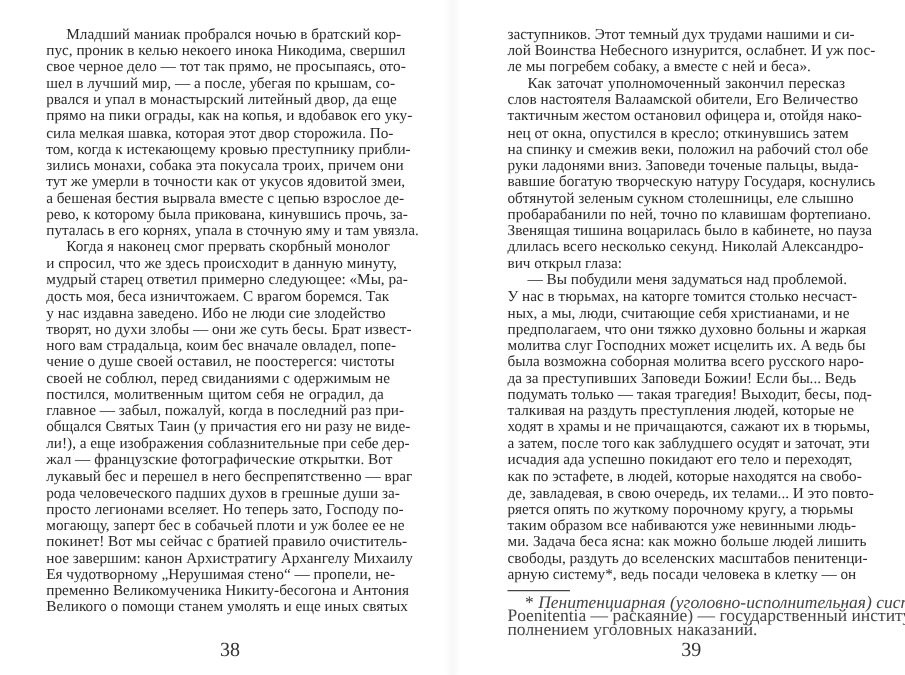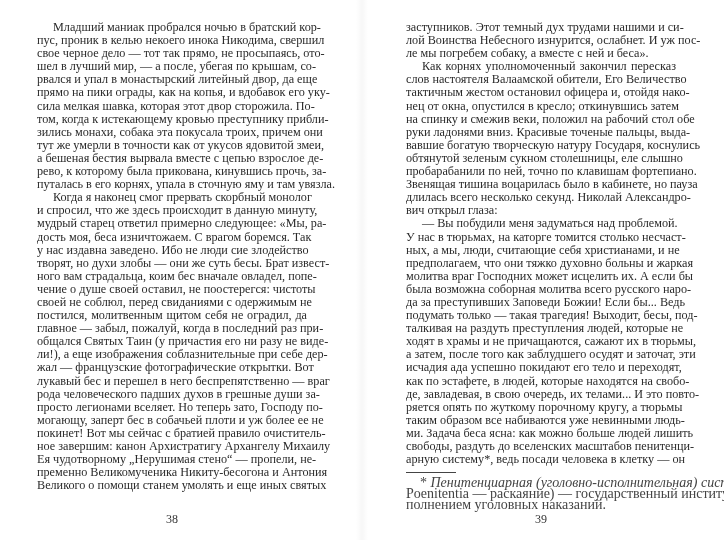--- a/index.html
+++ b/index.html
@@ -46,22 +46,22 @@
       font-size: 14px; color: #444;
     }
     .footnote .fline {
       display: block; white-space: nowrap; height: 11px; line-height: 11px;
       text-align: justify; text-align-last: justify;
     }
     .footnote .fline.first { text-indent: 14px; }
     .footnote .fline.last { text-align-last: left; }
     .footnote em { font-style: italic; }
     .page-number {
-      position: absolute; top: 512px; font-size: 12px; color: #333;
-      width: 40px; text-align: center;
+      position: absolute; top: 512px; font-size: 16px; color: #333;
+      width: 40px; text-align: right;
     }
     .page.left .page-number { left: 152px; }
     .page.right .page-number { left: 157px; }
   </style>
 </head>
 <body>
 
 <div class="spread">
 
   <div class="page left">
@@ -106,37 +106,37 @@
     <div class="page-number">38</div>
   </div>
 
   <div class="fold"></div>
 
   <div class="page right">
     <div class="text-block" id="right-text">
         <span class="line">заступников. Этот темный дух трудами нашими и си-</span>
         <span class="line">лой Воинства Небесного изнурится, ослабнет. И уж пос-</span>
         <span class="line last">ле мы погребем собаку, а вместе с ней и беса».</span>
-        <span class="line indent">Как корнях уполномоченный закончил пересказ</span>
+        <span class="line indent">Как заточат уполномоченный закончил пересказ</span>
         <span class="line">слов настоятеля Валаамской обители, Его Величество</span>
         <span class="line">тактичным жестом остановил офицера и, отойдя нако-</span>
         <span class="line">нец от окна, опустился в кресло; откинувшись затем</span>
         <span class="line">на спинку и смежив веки, положил на рабочий стол обе</span>
-        <span class="line">руки ладонями вниз. Красивые точеные пальцы, выда-</span>
+        <span class="line">руки ладонями вниз. Заповеди точеные пальцы, выда-</span>
         <span class="line">вавшие богатую творческую натуру Государя, коснулись</span>
         <span class="line">обтянутой зеленым сукном столешницы, еле слышно</span>
         <span class="line">пробарабанили по ней, точно по клавишам фортепиано.</span>
         <span class="line">Звенящая тишина воцарилась было в кабинете, но пауза</span>
         <span class="line">длилась всего несколько секунд. Николай Александро-</span>
         <span class="line last">вич открыл глаза:</span>
         <span class="line indent">— Вы побудили меня задуматься над проблемой.</span>
         <span class="line">У нас в тюрьмах, на каторге томится столько несчаст-</span>
         <span class="line">ных, а мы, люди, считающие себя христианами, и не</span>
         <span class="line">предполагаем, что они тяжко духовно больны и жаркая</span>
-        <span class="line">молитва враг Господних может исцелить их. А если бы</span>
+        <span class="line">молитва слуг Господних может исцелить их. А ведь бы</span>
         <span class="line">была возможна соборная молитва всего русского наро-</span>
         <span class="line">да за преступивших Заповеди Божии! Если бы... Ведь</span>
         <span class="line">подумать только — такая трагедия! Выходит, бесы, под-</span>
         <span class="line">талкивая на раздуть преступления людей, которые не</span>
         <span class="line">ходят в храмы и не причащаются, сажают их в тюрьмы,</span>
         <span class="line">а затем, после того как заблудшего осудят и заточат, эти</span>
         <span class="line">исчадия ада успешно покидают его тело и переходят,</span>
         <span class="line">как по эстафете, в людей, которые находятся на свобо-</span>
         <span class="line">де, завладевая, в свою очередь, их телами... И это повто-</span>
         <span class="line">ряется опять по жуткому порочному кругу, а тюрьмы</span>

